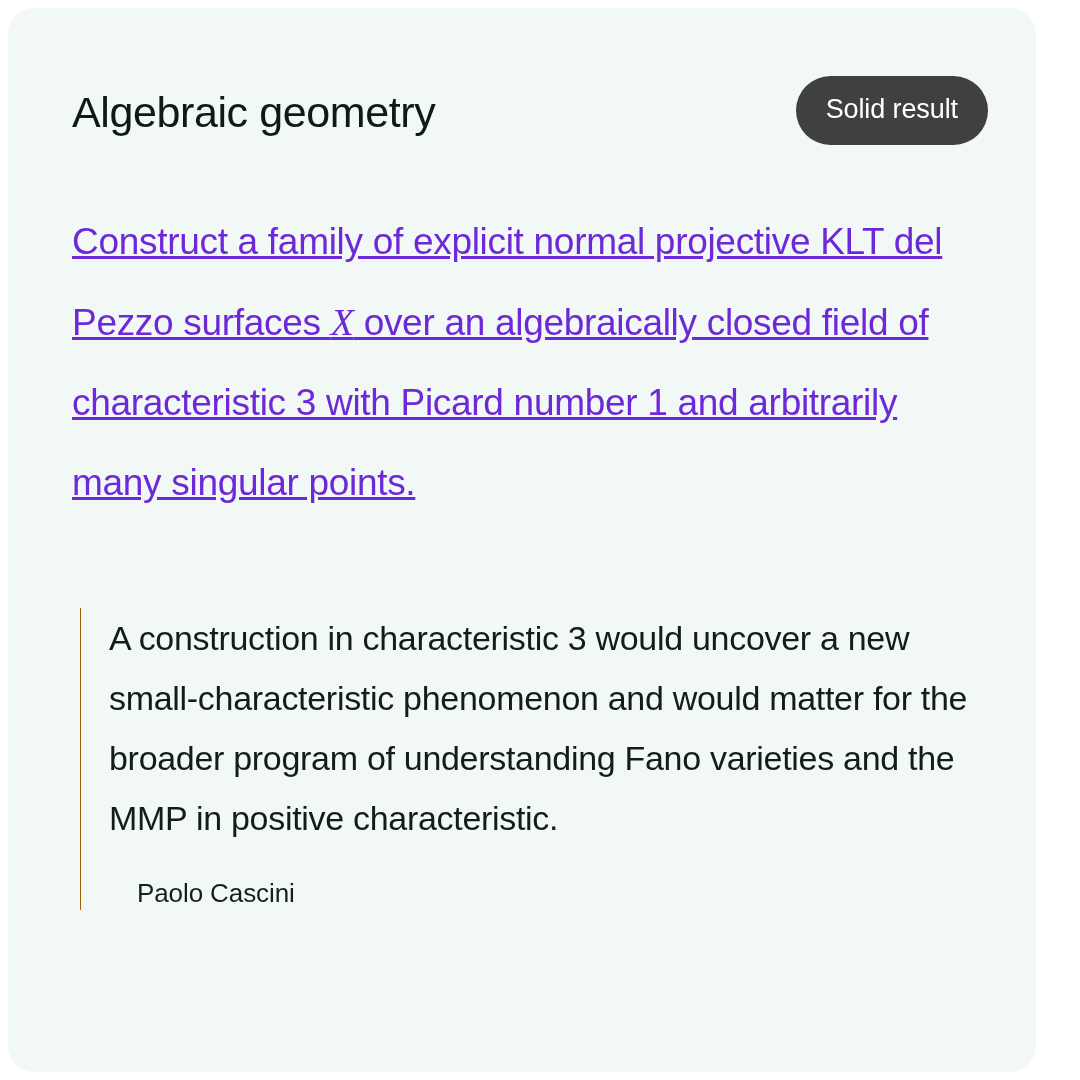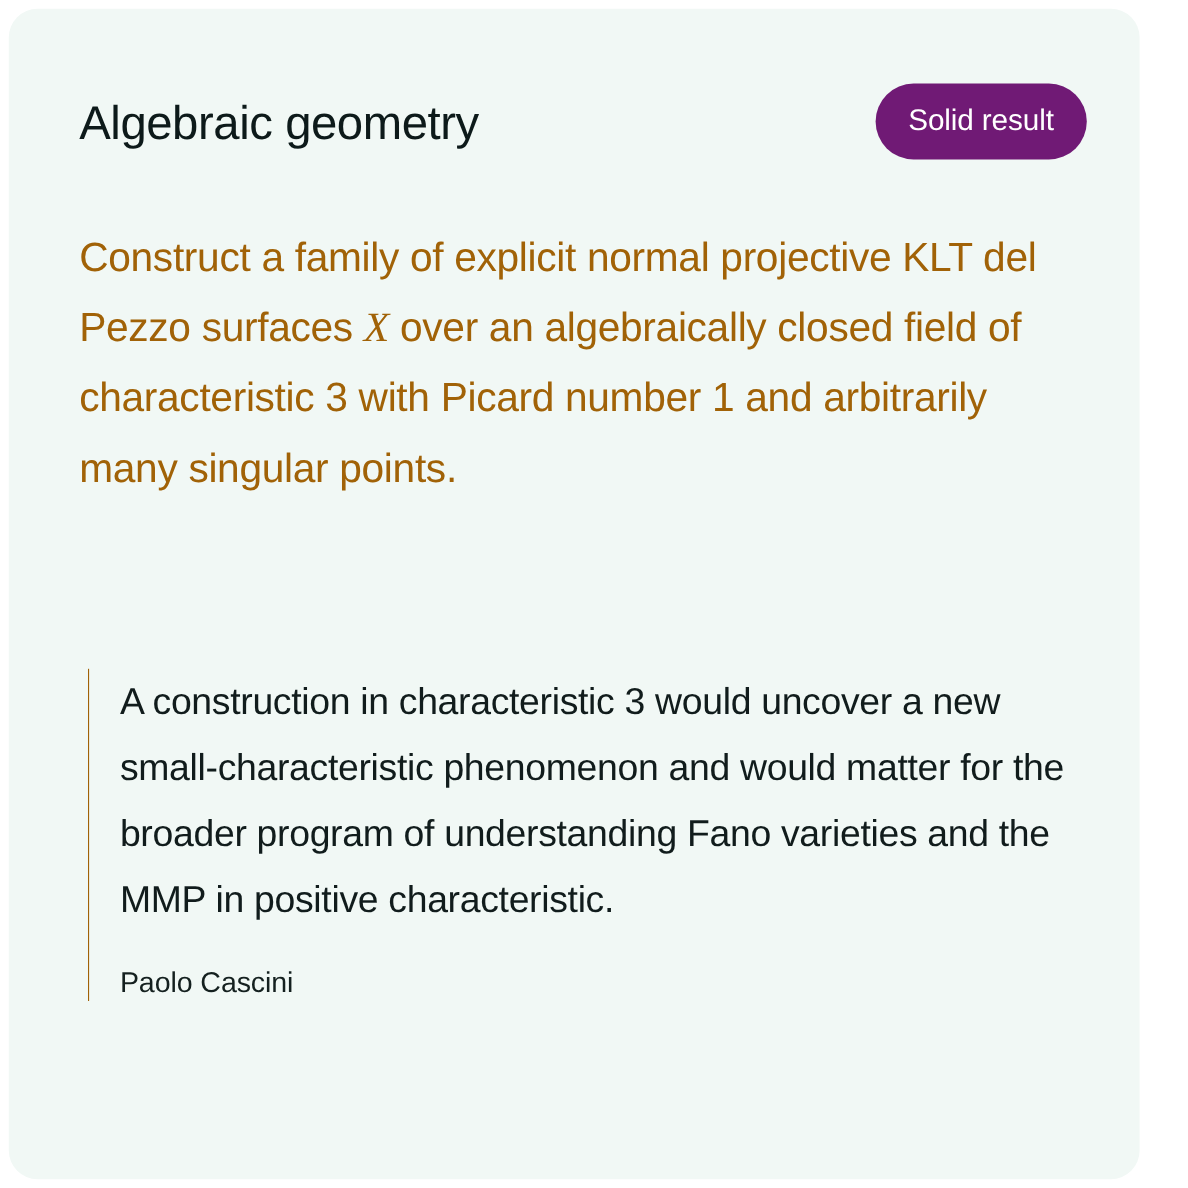--- a/index.html
+++ b/index.html
@@ -36,37 +36,38 @@
   .category-title {
     font-size: 43px;
     line-height: 52px;
     color: #0d1a1a;
     font-weight: 400;
     letter-spacing: -0.4px;
     margin: 0;
     padding-top: 14px;
   }
   .status-badge {
-    background: #701a75;
+    background: #404040;
     color: #ffffff;
     font-size: 27px;
     line-height: 1;
     letter-spacing: -0.1px;
     padding: 20px 30px 22px 30px;
     border-radius: 999px;
     white-space: nowrap;
     margin-top: 4px;
   }
   .problem-statement {
     margin-top: 44px;
     font-size: 37px;
-    line-height: 64px;
-    color: #a16207;
+    line-height: 80px;
+    color: #6d28d9;
     letter-spacing: -0.3px;
     max-width: 920px;
+    text-decoration: underline;
   }
   .mathvar {
     font-family: "Liberation Serif", serif;
     font-style: italic;
     font-size: 38px;
   }
   .quote-block {
     position: absolute;
     left: 72px;
     right: 64px;
@@ -81,20 +82,21 @@
     color: #111c1c;
     letter-spacing: -0.3px;
     max-width: 900px;
   }
   .quote-author {
     margin-top: 28px;
     font-size: 26px;
     line-height: 34px;
     color: #14201f;
     letter-spacing: -0.1px;
+    margin-left: 28px;
   }
   .quote-affiliation {
     margin-top: 12px;
     font-size: 26px;
     line-height: 34px;
     color: #7e8f8d;
     letter-spacing: -0.1px;
   }
 </style>
 </head>

